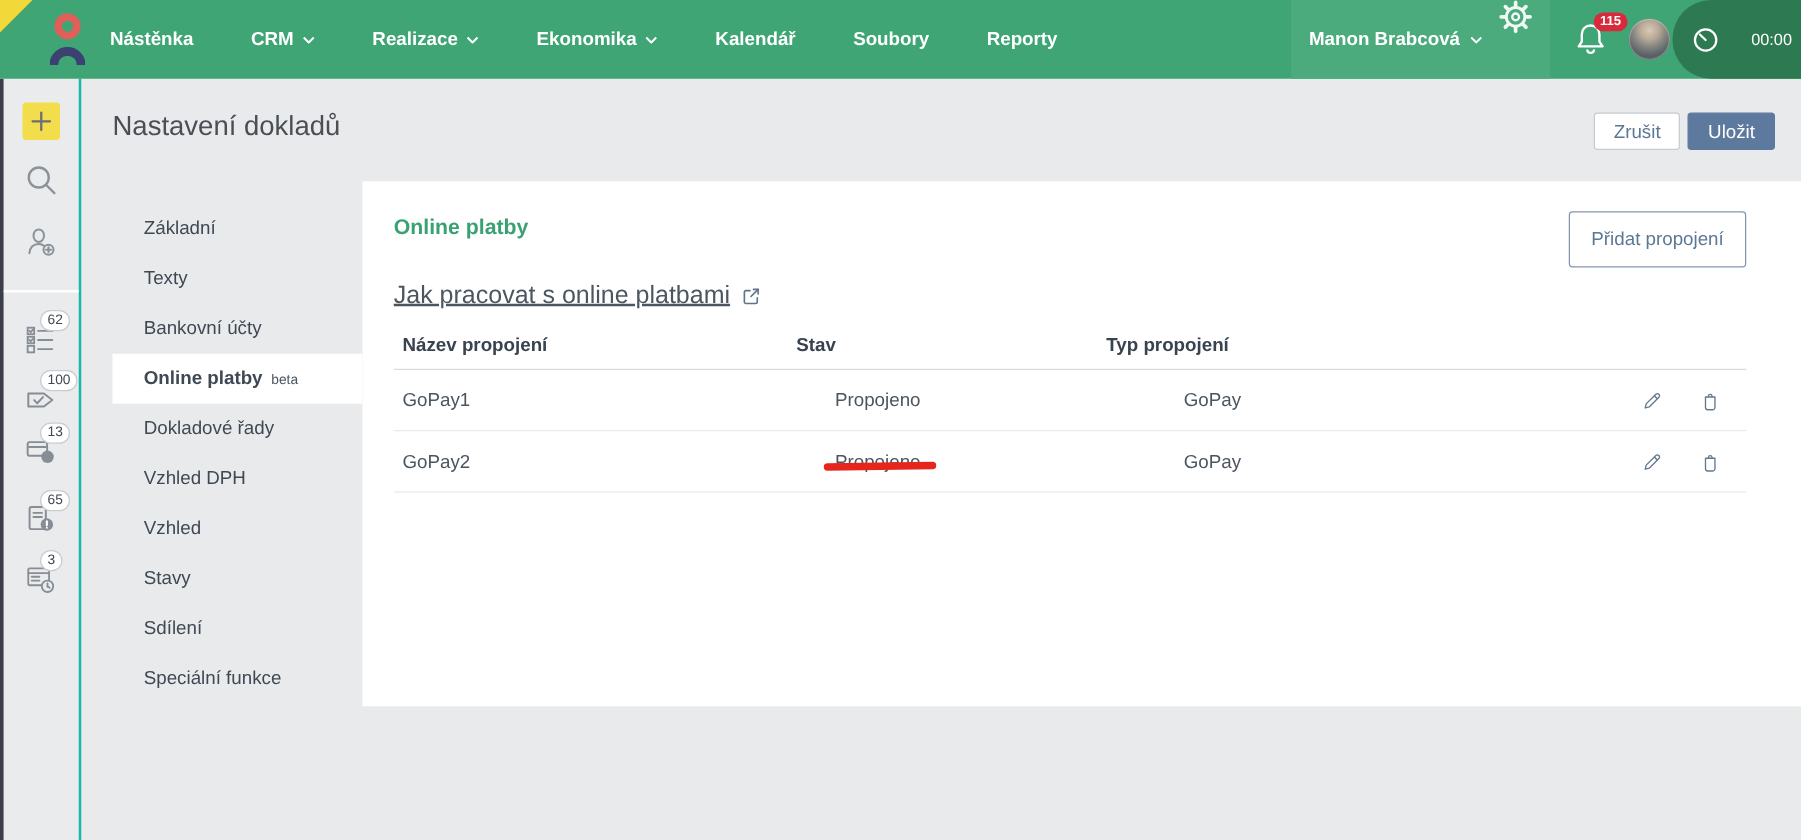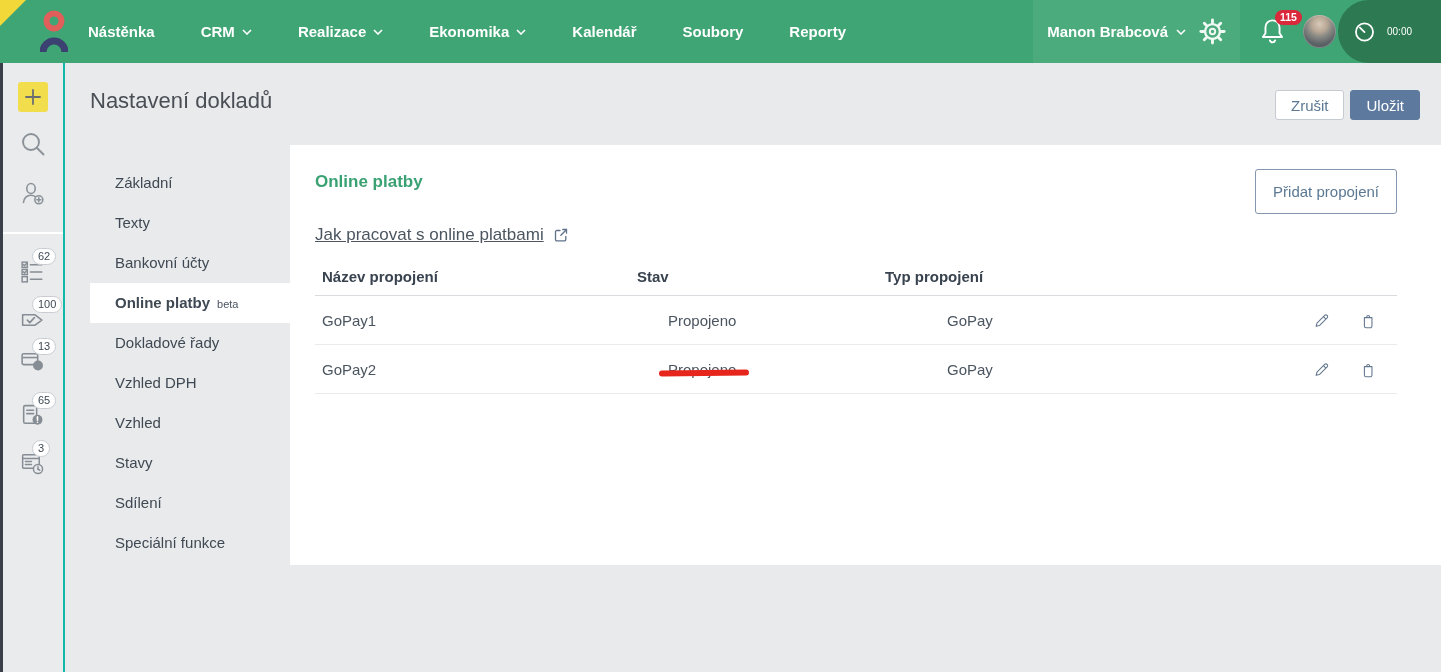--- a/index.html
+++ b/index.html
@@ -8,33 +8,33 @@
     background:#e9eaeb;font-family:"Liberation Sans",sans-serif;
   }
   
   .topbar{position:absolute;top:0;left:0;width:1441px;height:63px;background:#3fa574;z-index:5;}
   .corner-fold{position:absolute;top:0;left:0;width:0;height:0;
     border-top:26px solid #f2d838;border-right:26px solid transparent;z-index:9;}
   .logo{position:absolute;left:40px;top:10px;width:28px;height:44px;cursor:pointer;}
   .mainnav{position:absolute;left:88px;top:0;height:63px;display:flex;align-items:center;gap:46px;}
   .nav-item{display:flex;align-items:center;gap:7px;color:#fff;font-size:15px;font-weight:700;cursor:pointer;white-space:nowrap;}
   .user-block{position:absolute;left:1033px;top:0;width:207px;height:63px;background:#4cab7d;
-    display:flex;align-items:center;justify-content:flex-end;gap:13px;padding-right:14px;box-sizing:border-box;}
+    display:flex;justify-content:flex-end;gap:13px;padding-right:14px;box-sizing:border-box;}
   .user-name-wrap{display:flex;align-items:center;gap:8px;cursor:pointer;}
   .user-name{color:#fff;font-size:15px;font-weight:700;}
   .gear-btn{width:27px;height:27px;cursor:pointer;display:flex;align-items:center;justify-content:center;}
   .bell-wrap{position:absolute;left:1258px;top:15px;width:34px;height:36px;cursor:pointer;}
   .bell-badge{position:absolute;left:17px;top:-5px;background:#d9293b;color:#fff;
     font-size:10.5px;font-weight:700;border-radius:9px;padding:2px 5px;line-height:11px;}
   .avatar{position:absolute;left:1303px;top:15px;width:33px;height:33px;border-radius:50%;cursor:pointer;
     background:radial-gradient(circle at 50% 28%, #d8c9b8 0%, #b9a896 26%, #8d8c86 42%, #5d6468 68%, #474d52 100%);
     box-shadow:inset 0 0 0 1px rgba(255,255,255,.25);}
   .timer-blob{position:absolute;left:1338px;top:0;width:103px;height:63px;background:#2d7a52;
-    border-radius:31px 0 0 31px;display:flex;align-items:center;gap:10px;padding-left:14px;
-    box-sizing:border-box;color:#fff;font-size:10px;cursor:pointer;}
+    border-radius:31px 0 0 31px;display:flex;align-items:center;gap:24px;padding-left:14px;
+    box-sizing:border-box;color:#fff;font-size:13px;cursor:pointer;}
   
   .dark-strip{position:absolute;left:0;top:63px;width:3px;height:609px;background:#3b3f4a;}
   .rail{position:absolute;left:3px;top:63px;width:62px;height:609px;background:#eaebec;border-right:2px solid #14b8a6;box-sizing:border-box;}
   .rail-divider{position:absolute;left:0;top:169px;width:60px;height:2px;background:#fff;}
   .plus-btn{position:absolute;left:15px;top:19px;width:30px;height:30px;background:#f2de4d;border-radius:3px;
     display:flex;align-items:center;justify-content:center;cursor:pointer;}
   .rail-icon{position:absolute;left:16px;width:30px;height:30px;cursor:pointer;}
   .rail-badge{position:absolute;top:-10px;left:13px;background:#fff;border:1px solid #c9cdd2;border-radius:9px;
     font-size:11px;color:#3f4954;padding:1px 5px;line-height:13px;white-space:nowrap;}
   
@@ -46,21 +46,21 @@
   
   .settings-menu{position:absolute;left:90px;top:163px;width:200px;}
   .menu-item{height:40px;line-height:40px;padding-left:25px;font-size:15px;color:#3f4954;cursor:pointer;}
   .menu-item.selected{background:#fff;font-weight:700;}
   .beta-badge{font-size:11px;font-weight:400;color:#4a5562;margin-left:7px;}
   
   .content-panel{position:absolute;left:290px;top:145px;width:1151px;height:420px;background:#fff;}
   .panel-heading{position:absolute;left:25px;top:27px;font-size:17px;font-weight:700;color:#3aa173;}
   .add-btn{position:absolute;right:44px;top:24px;height:45px;padding:0 17px;border:1px solid #8496ad;border-radius:3px;
     background:#fff;color:#5b7893;font-size:15px;display:flex;align-items:center;cursor:pointer;font-family:inherit;}
-  .help-link{position:absolute;left:25px;top:80px;display:flex;align-items:center;gap:9px;font-size:17px;color:#4c5660;cursor:pointer;}
+  .help-link{position:absolute;left:25px;top:80px;display:flex;align-items:center;gap:9px;font-size:20px;color:#4c5660;cursor:pointer;}
   .help-link .link-text{text-decoration:underline;}
   .table{position:absolute;left:25px;right:44px;top:113px;}
   .t-head{display:flex;height:37px;align-items:center;border-bottom:1px solid #d9dbde;font-weight:700;color:#39434f;font-size:15px;}
   .t-row{display:flex;height:48px;align-items:center;border-bottom:1px solid #e8eaec;font-size:15px;color:#4b5560;gap:31px;}
   .col-name{width:315px;padding-left:7px;box-sizing:border-box;}
   .col-status{width:212px;padding-left:7px;box-sizing:border-box;position:relative;}
   .col-type{flex:1;padding-left:7px;box-sizing:border-box;margin-left:36px;}
   .col-actions{width:130px;display:flex;gap:28px;justify-content:flex-end;padding-right:20px;box-sizing:border-box;}
   .row-action{width:18px;height:18px;cursor:pointer;display:flex;align-items:center;justify-content:center;}
   .status-underline{position:absolute;left:-2px;bottom:2px;width:90px;height:6px;background:#e6251c;border-radius:3px;transform:rotate(-0.7deg);}

